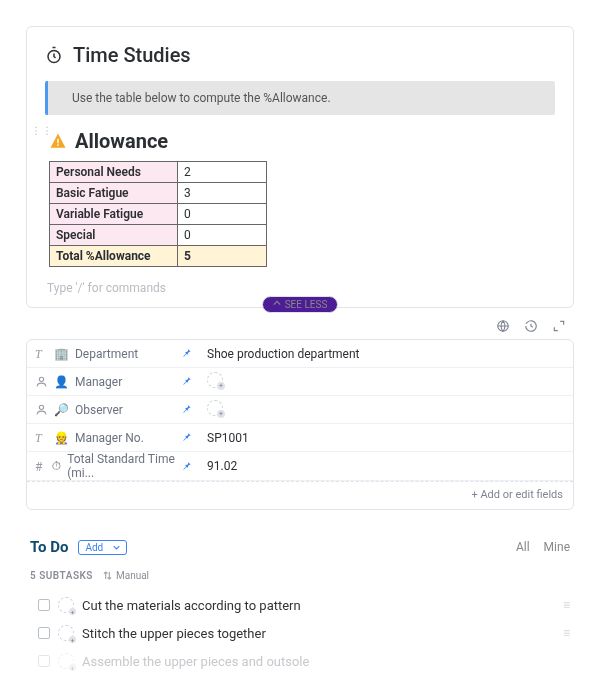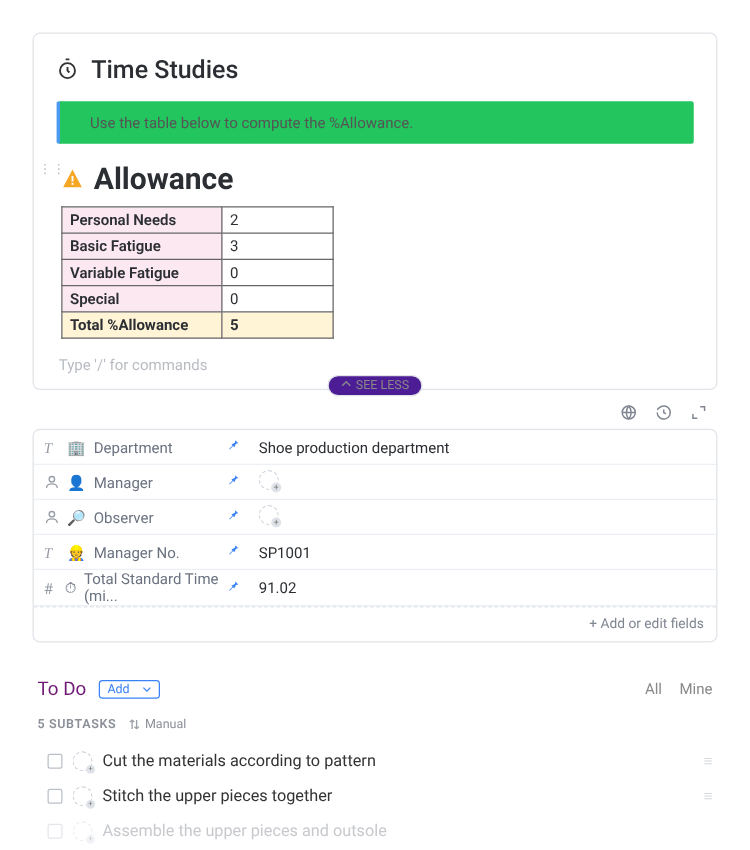--- a/index.html
+++ b/index.html
@@ -2,24 +2,24 @@
 <html><head>
 <meta charset="utf-8">
 <style>
   * { box-sizing: border-box; margin: 0; padding: 0; }
   body { font-family: -apple-system, BlinkMacSystemFont, "Segoe UI", Roboto, sans-serif; font-size: 13px; color: #2b2e32; background: #fff; width: 600px; height: 680px; overflow: hidden; }
   .page { padding: 16px; }
   .card { border: 1px solid #e0e3e8; border-radius: 6px; margin: 10px 10px 0 10px; padding: 16px 18px 4px 18px; position: relative; }
   .title-row { display: flex; align-items: center; gap: 10px; margin-bottom: 14px; }
   .stopwatch-icon { width: 18px; height: 18px; color: #333; }
   .page-title { font-size: 20px; font-weight: 500; color: #2b2e32; }
-  .callout { background: #22c55e; border-left: 3px solid #4c99f0; padding: 10px 12px 10px 24px; font-size: 12px; color: #555; border-radius: 2px; margin-bottom: 14px; }
+  .callout { background: #e5e5e5; border-left: 3px solid #4c99f0; padding: 10px 12px 10px 24px; font-size: 12px; color: #555; border-radius: 2px; margin-bottom: 14px; }
   .allow-head { display: flex; align-items: center; gap: 8px; margin-bottom: 8px; padding-left: 4px; }
   .warn-icon { width: 18px; height: 18px; color: #f5a623; }
-  .allow-title { font-size: 24px; font-weight: 700; }
+  .allow-title { font-size: 20px; font-weight: 700; }
   .allow-table { border-collapse: collapse; width: 218px; margin-left: 4px; }
   .allow-table td { border: 1px solid #666; padding: 3px 6px; font-size: 12px; }
   .allow-table td.label { background: #fce8f0; font-weight: 600; width: 128px; }
   .allow-table tr.total td { background: #fff4d6; font-weight: 700; }
   .dots { position: absolute; left: 4px; margin-top: -36px; color: #bbb; font-size: 10px; letter-spacing: 1px; }
   .placeholder-line { color: #b8bcc2; font-size: 12px; margin: 14px 0 8px 0; padding-left: 2px; }
   .see-less-wrap { display: flex; justify-content: center; margin-top: -12px; position: relative; z-index: 2; }
   .see-less { background: #4c1d95; border: 1px solid #e0e3e8; border-radius: 12px; padding: 2px 10px; font-size: 10px; color: #888; display: flex; align-items: flex-start; gap: 4px; cursor: pointer; }
   .actions { display: flex; justify-content: flex-end; gap: 14px; padding: 6px 18px 0 0; color: #7f8591; }
   .actions svg { width: 14px; height: 14px; cursor: pointer; }
@@ -29,21 +29,21 @@
   .field-icons { display: flex; align-items: center; gap: 6px; width: 146px; color: #6b7280; font-size: 12px; }
   .field-icons .ico { width: 13px; height: 13px; opacity: .7; }
   .field-icons .emoji { font-size: 12px; }
   .pin { color: #3b82f6; width: 12px; }
   .pin svg { width: 11px; height: 11px; }
   .field-val { flex: 1; padding-left: 14px; font-size: 12px; color: #2b2e32; }
   .avatar-pl { width: 16px; height: 16px; border-radius: 50%; border: 1px dashed #cfd3da; position: relative; display: inline-block; }
   .avatar-pl .plus { position: absolute; right: -3px; bottom: -3px; width: 8px; height: 8px; border-radius: 50%; background: #dfe3e9; font-size: 7px; line-height: 8px; text-align: center; color: #777; }
   .add-fields { text-align: right; font-size: 11px; color: #7f8591; padding: 6px 10px 8px 0; border-top: 1px dashed #e0e3e8; cursor: pointer; }
   .todo-head { display: flex; align-items: center; gap: 10px; padding: 28px 14px 8px 14px; }
-  .todo-title { font-size: 15px; color: #701a75; font-weight: 400; }
+  .todo-title { font-size: 15px; color: #0c4a6e; font-weight: 700; }
   .add-btn { border: 1px solid #3b82f6; color: #3b82f6; font-size: 10px; padding: 1px 6px; border-radius: 3px; display: flex; align-items: center; gap: 10px; cursor: pointer; }
   .todo-filters { margin-left: auto; display: flex; gap: 14px; font-size: 12px; color: #888; }
   .sub-row { display: flex; align-items: center; gap: 10px; padding: 6px 14px 4px 14px; font-size: 10px; color: #8b8f97; }
   .subcount { font-weight: 600; letter-spacing: .5px; }
   .manual { display: flex; align-items: center; gap: 4px; cursor: pointer; }
   .tasks { padding: 6px 14px 0 22px; }
   .task { display: flex; align-items: center; gap: 8px; padding: 6px 0; }
   .chk { width: 12px; height: 12px; border: 1.5px solid #b9bfc8; border-radius: 2px; }
   .task-av { width: 16px; height: 16px; border-radius: 50%; border: 1px dashed #cfd3da; position: relative; }
   .task-av .plus { position: absolute; right: -3px; bottom: -3px; width: 7px; height: 7px; border-radius: 50%; background: #dfe3e9; font-size: 6px; line-height: 7px; text-align: center; color: #777; }

